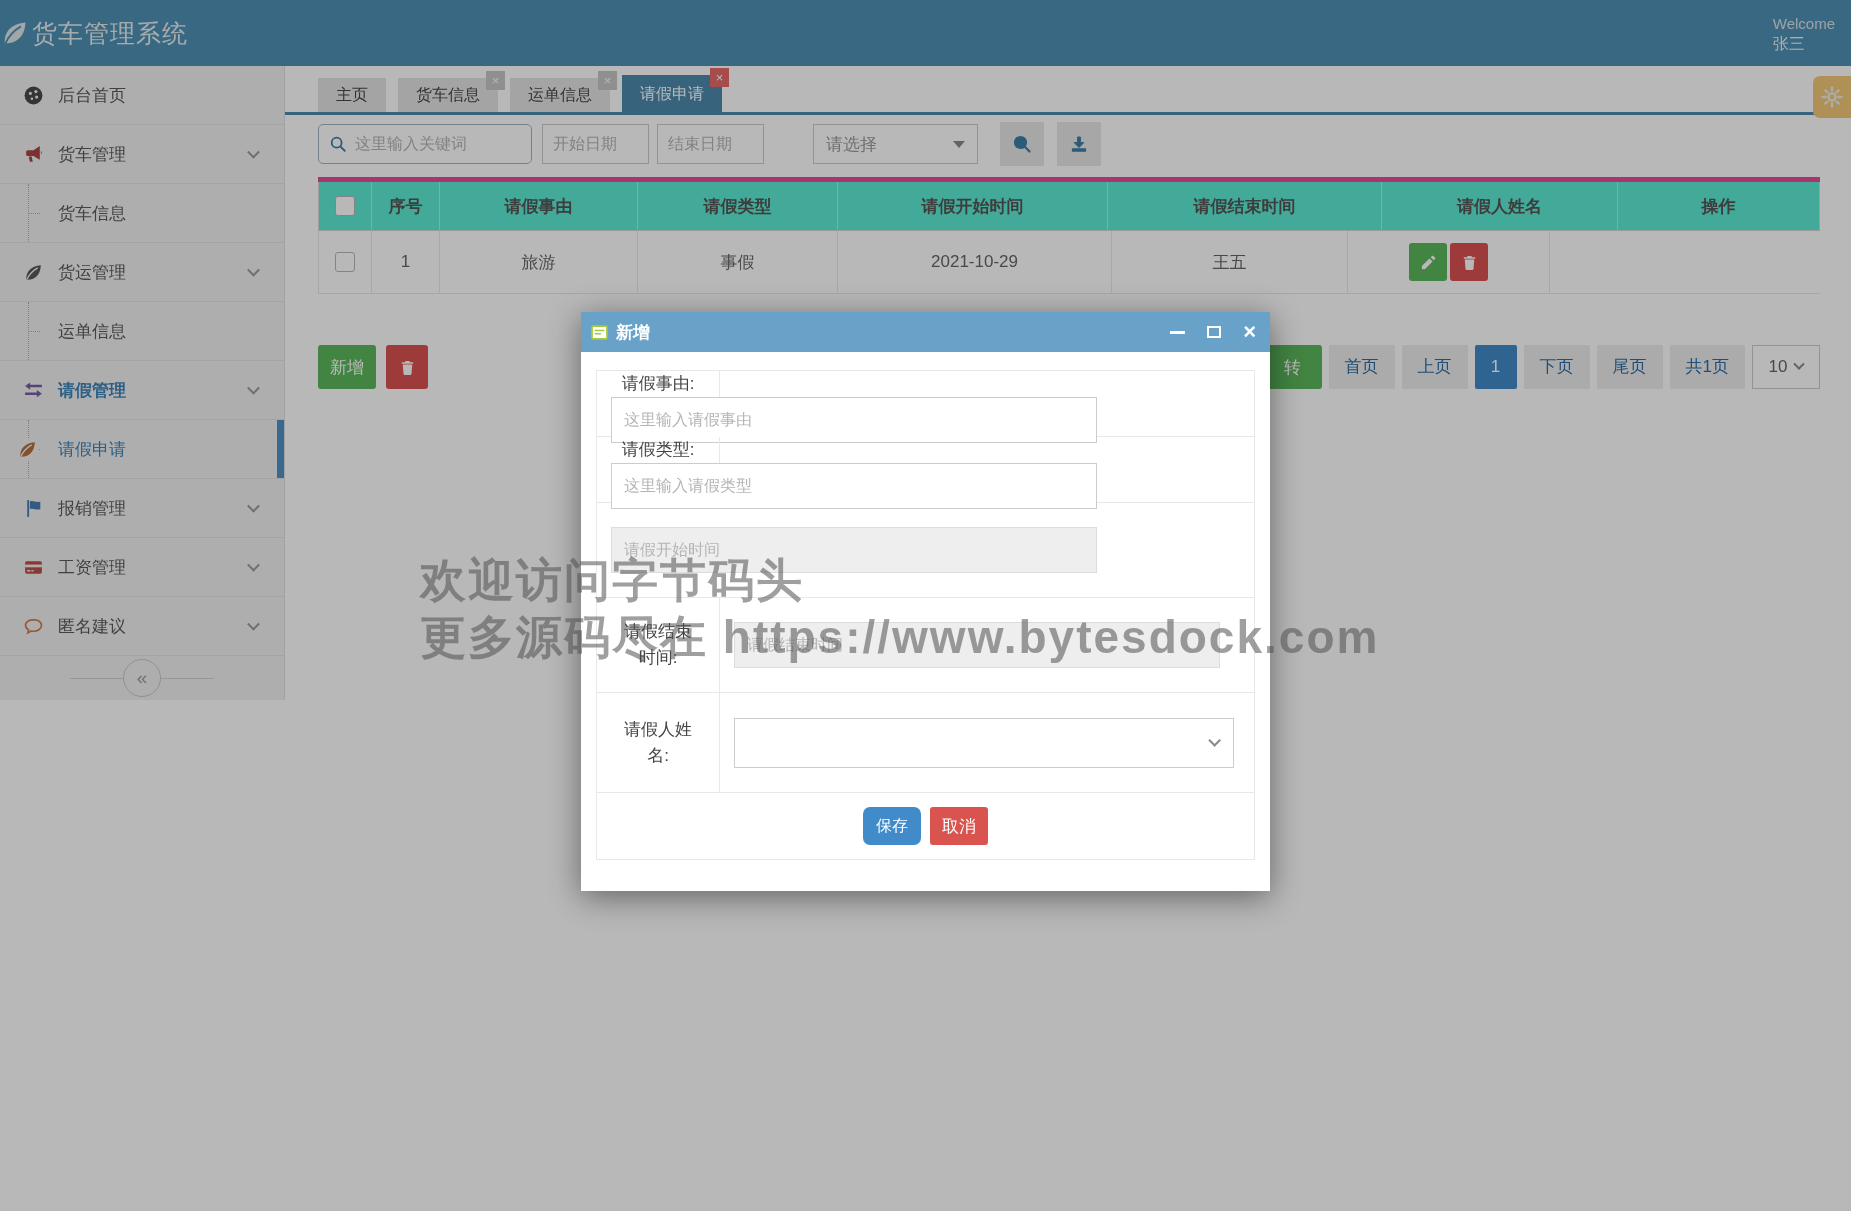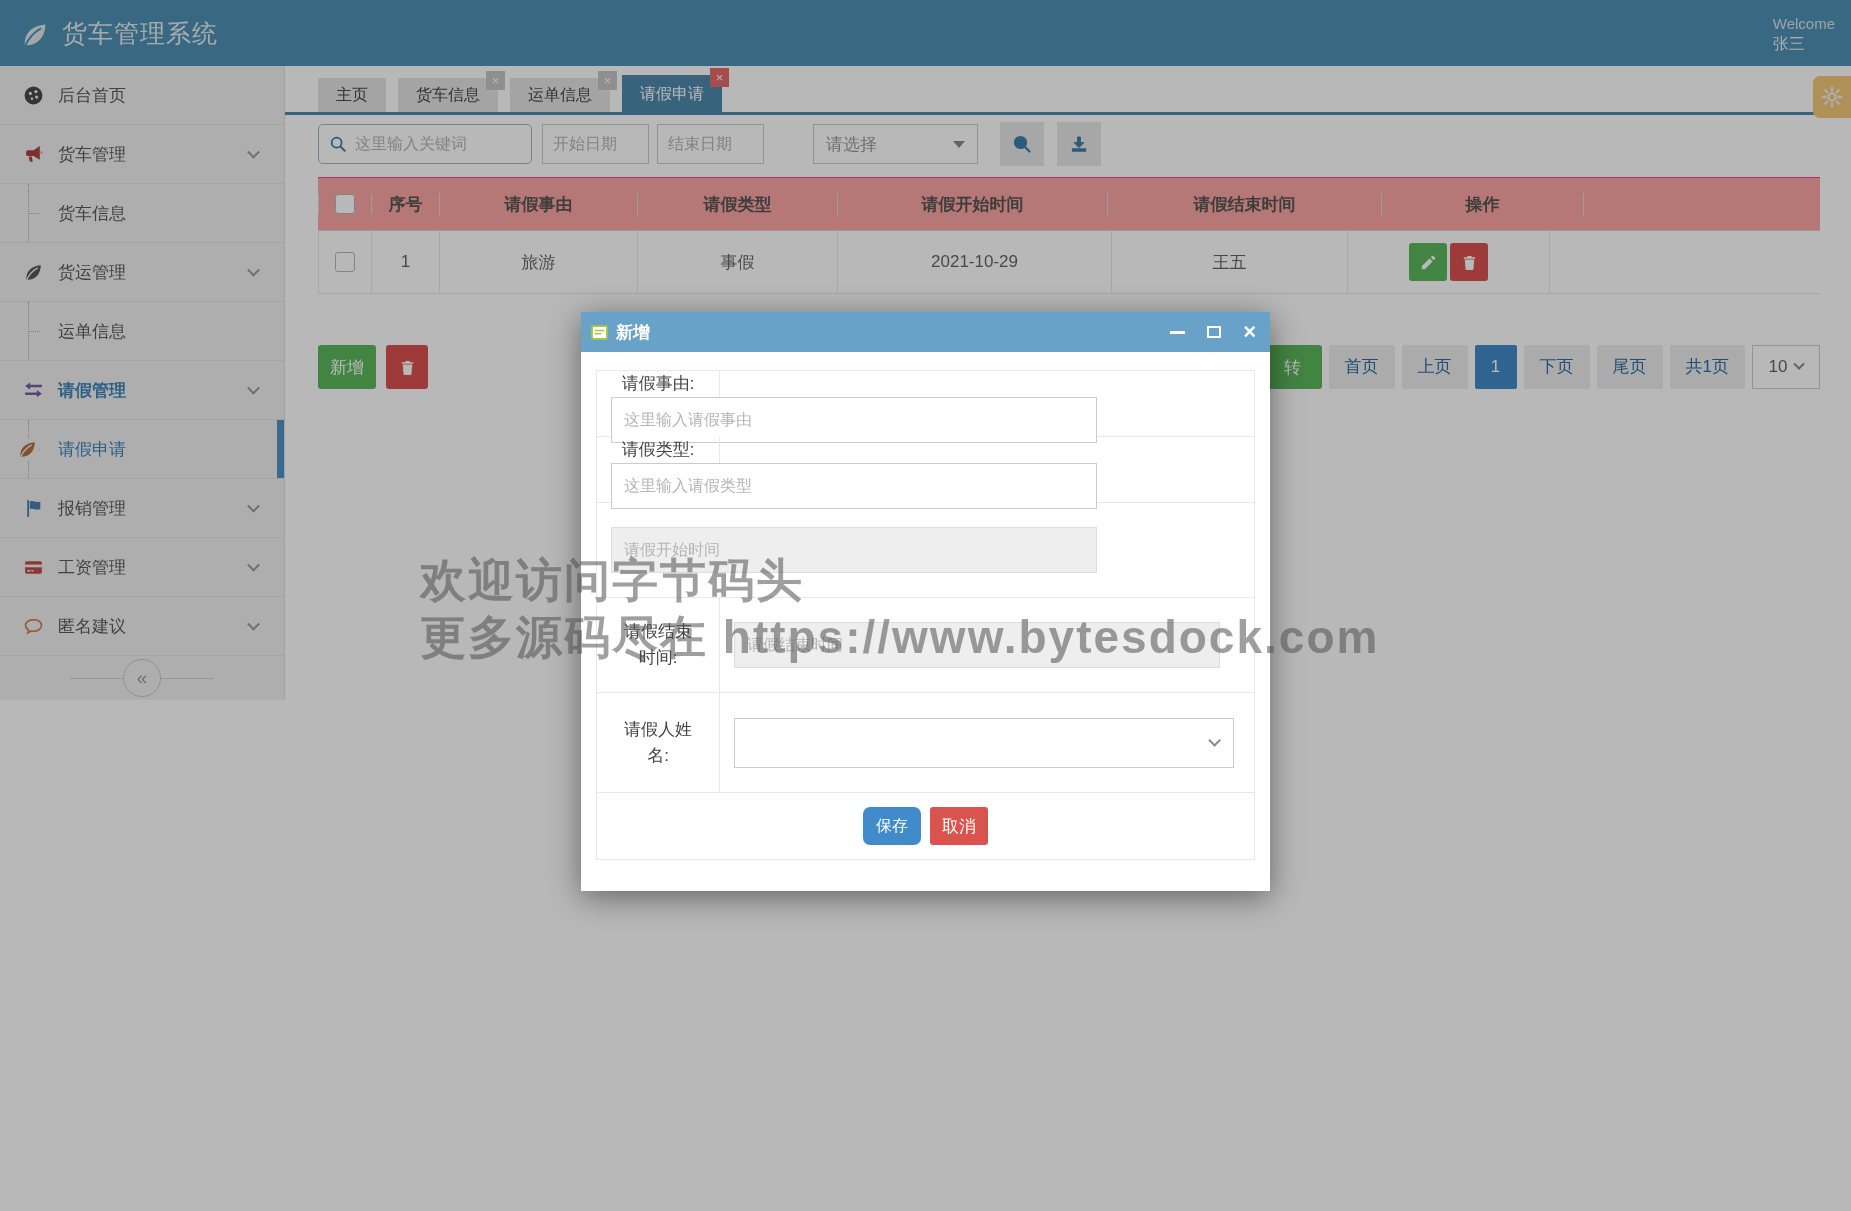--- a/index.html
+++ b/index.html
@@ -2,21 +2,21 @@
 <html><head>
 <meta charset="utf-8">
 <style>
   * { margin:0; padding:0; box-sizing:border-box; }
   html,body { width:1851px; height:1211px; }
   body { font-family:"Liberation Sans","DejaVu Sans",sans-serif; background:#fff; }
   .screen { position:relative; width:1851px; height:1211px; overflow:hidden; background:#fff; }
 
   
   .hdr { position:absolute; left:0; top:0; width:1851px; height:66px; background:#4f92b4; display:flex; align-items:center; }
-  .brand { display:flex; align-items:flex-end; gap:12px; padding-left:20px; }
+  .brand { display:flex; align-items:center; gap:2px; }
   .brand svg { width:30px; height:30px; fill:#dfe7ea; }
   .brand-title { font-size:25px; color:#e7edf0; letter-spacing:1px; }
   .hdr-user { position:absolute; right:16px; top:0; height:66px; display:flex; align-items:center; gap:14px; cursor:pointer;flex-direction:column; }
   .avatar { width:52px; height:52px; border-radius:50%; overflow:hidden; background:#bfd9ec; }
   .welcome-box { display:flex; flex-direction:column; line-height:20px; }
   .welcome-line1 { font-size:15px; color:#d8e2e8; }
   .welcome-line2 { font-size:16px; color:#eef3f6; }
   .caret-down { width:0; height:0; border-left:7px solid transparent; border-right:7px solid transparent; border-top:8px solid #e7edf0; margin-left:6px; }
 
   
@@ -58,21 +58,21 @@
   .date-start { margin-right:8px; }
   .date-end { margin-right:49px; }
   .fake-select { width:165px; height:40px; border:1px solid #ccc; background:#fff; display:flex; align-items:center; justify-content:space-between; padding:0 12px; font-size:17px; color:#9a9a9a; cursor:pointer; margin-right:22px; }
   .fake-select .tri { width:0; height:0; border-left:6px solid transparent; border-right:6px solid transparent; border-top:7px solid #8a8a8a; }
   .tool-btn { width:44px; height:44px; background:#e8e8e8; border:none; display:flex; align-items:center; justify-content:center; cursor:pointer; }
   .tool-btn + .tool-btn { margin-left:13px; }
   .tool-btn svg { width:20px; height:20px; fill:#3d7fa6; stroke:#3d7fa6; }
 
   
   .tbl { position:absolute; left:33px; top:111px; width:1502px; }
-  .tbl-hrow { display:flex; height:54px; background:#fca5a5; border-top:1px solid #ec4899; border-bottom:1px solid #d4d4d4;align-items:center; }
+  .tbl-hrow { display:flex; height:54px; background:#5eead4; border-top:5px solid #ec4899; border-bottom:1px solid #d4d4d4; }
   .tbl-hcell { display:flex; align-items:center; justify-content:center; font-size:17px; font-weight:bold; color:#555; border-right:1px solid #dcdcdc; }
   .tbl-hcell:first-child { border-left:1px solid #dcdcdc; }
   .tbl-row { display:flex; height:63px; background:#fff; border-bottom:1px solid #e6e6e6; }
   .tbl-cell { display:flex; align-items:center; justify-content:center; font-size:17px; color:#666; border-right:1px solid #e9e9e9; }
   .tbl-cell:first-child { border-left:1px solid #e9e9e9; }
   .c-check { width:54px; } .c-seq { width:68px; } .c-reason { width:198px; } .c-type { width:200px; }
   .c-start { width:270px; } .c-end { width:274px; } .c-name { width:236px; } .c-ops { width:202px; }
   .cbx { width:20px; height:20px; border:1px solid #b8b8b8; border-radius:3px; background:#fff; cursor:pointer; }
   .op-btn { width:38px; height:38px; border:none; border-radius:3px; display:flex; align-items:center; justify-content:center; cursor:pointer; }
   .op-btn svg { width:19px; height:19px; fill:#fff; }
@@ -306,20 +306,21 @@
     <div class="tbl">
       <div class="tbl-hrow">
         <div class="tbl-hcell c-check">
             <span class="cbx"></span>
           </div>
         <div class="tbl-hcell c-seq">序号</div>
         <div class="tbl-hcell c-reason">请假事由</div>
         <div class="tbl-hcell c-type">请假类型</div>
         <div class="tbl-hcell c-start">请假开始时间</div>
         <div class="tbl-hcell c-end">请假结束时间</div>
+        <div class="tbl-hcell c-name">请假人姓名</div>
         <div class="tbl-hcell c-ops">操作</div>
       </div>
       <div class="tbl-row">
         <div class="tbl-cell c-check">
             <span class="cbx"></span>
           </div>
         <div class="tbl-cell c-seq">1</div>
         <div class="tbl-cell c-reason">旅游</div>
         <div class="tbl-cell c-type">事假</div>
         <div class="tbl-cell c-end">2021-10-29</div>

